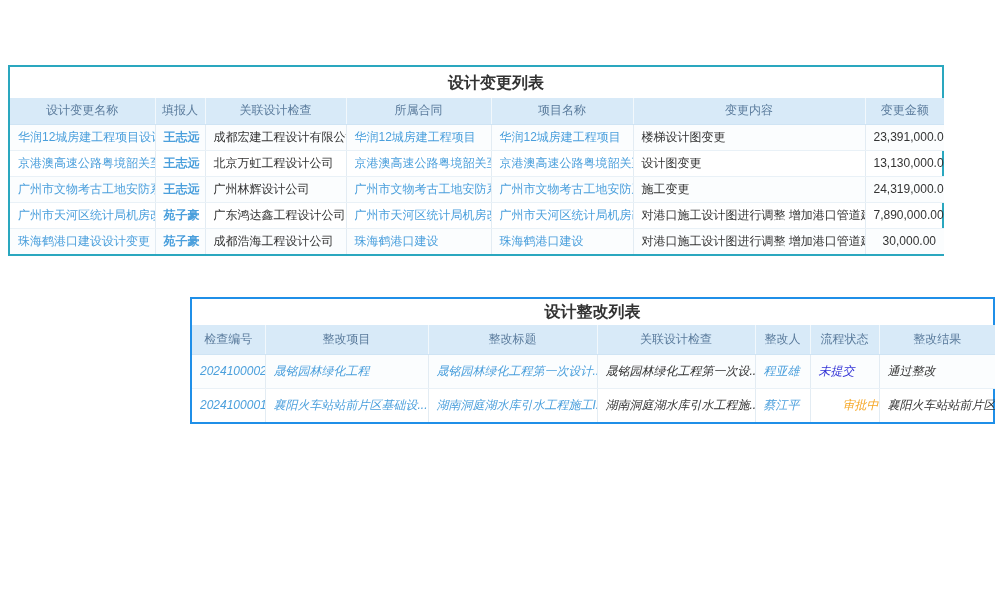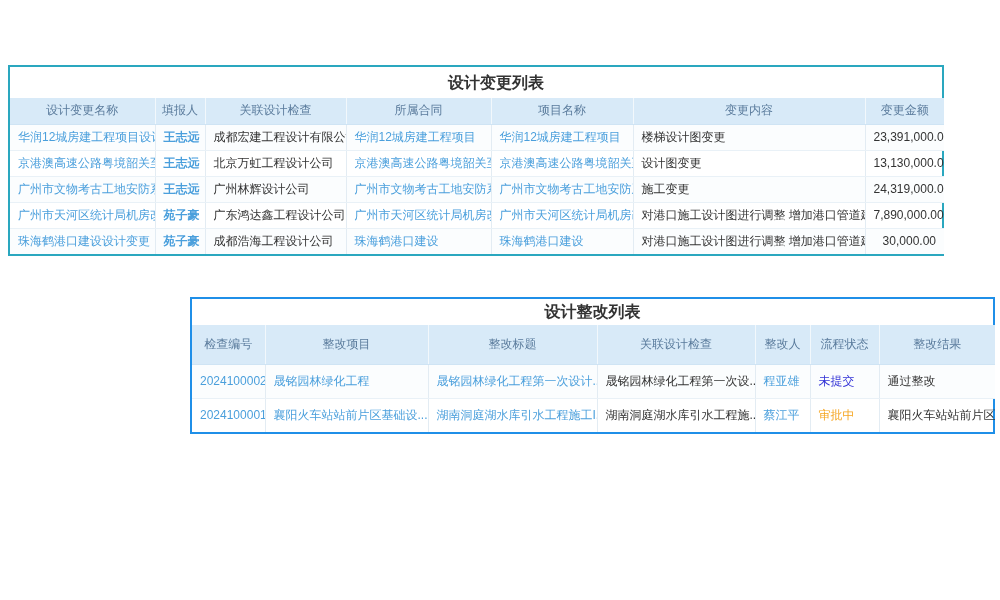--- a/index.html
+++ b/index.html
@@ -47,47 +47,47 @@
     text-align: center;
     border-right: 1px solid #f2f8fc;
     border-bottom: 1px solid #cfe4f4;
     white-space: nowrap;
     overflow: hidden;
     padding: 0 4px;
     box-sizing: border-box;
   }
   th:last-child { border-right: none; }
   .t1 th { height: 26px; }
-  .t2 th { height: 39px; }
+  .t2 th { height: 29px; }
 
   td {
     color: #333;
     border-right: 1px solid #e3ecf3;
     border-bottom: 1px solid #e9f1f7;
     white-space: nowrap;
     overflow: hidden;
     padding: 0 8px;
     box-sizing: border-box;
   }
   td:last-child { border-right: none; }
   tbody tr:last-child td { border-bottom: none; }
   tbody tr:nth-child(odd) td { background: #fbfdfe; }
   .t1 td { height: 26px; }
-  .t2 td { height: 34px; }
+  .t2 td { height: 34px; font-style: italic; }
 
   
   .t1 td:nth-child(2) { text-align: center; font-weight: bold; }
   .t1 td:nth-child(7) { text-align: right; }
   .t2 td:nth-child(5), .t2 td:nth-child(6) { text-align: left; }
 
   .k-link { color: var(--link, #4a9fdc); cursor: pointer; }
   .k-plain { color: #333; }
   .k-amount { color: #333; }
   .k-status-blue { color: var(--statusBlue, #3434d6); }
-  .k-status-orange { color: var(--statusOrange, #f5a623); }
+  .k-status-orange { color: var(--statusOrange, #f5a623); margin-left: 24px; }
 </style>
 </head>
 <body>
 
 <div class="tbl-wrap t1">
   <div class="tbl-title">设计变更列表</div>
   <table>
     <colgroup>
       <col style="width:145px">
         <col style="width:50px">

